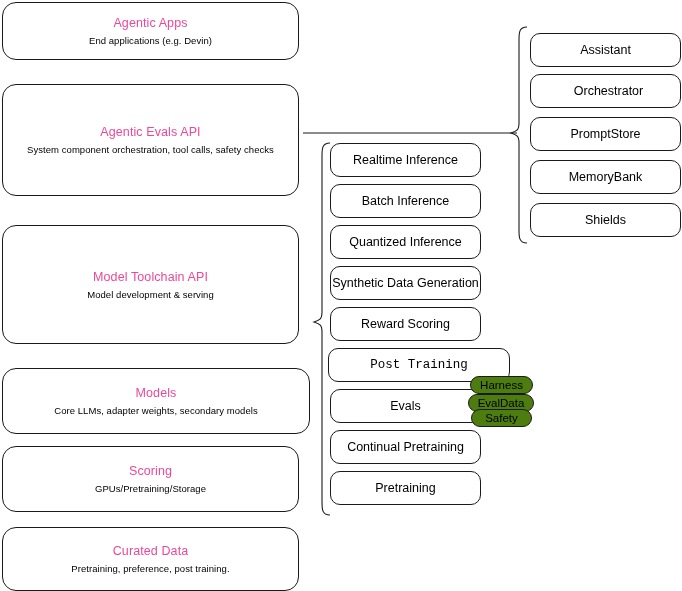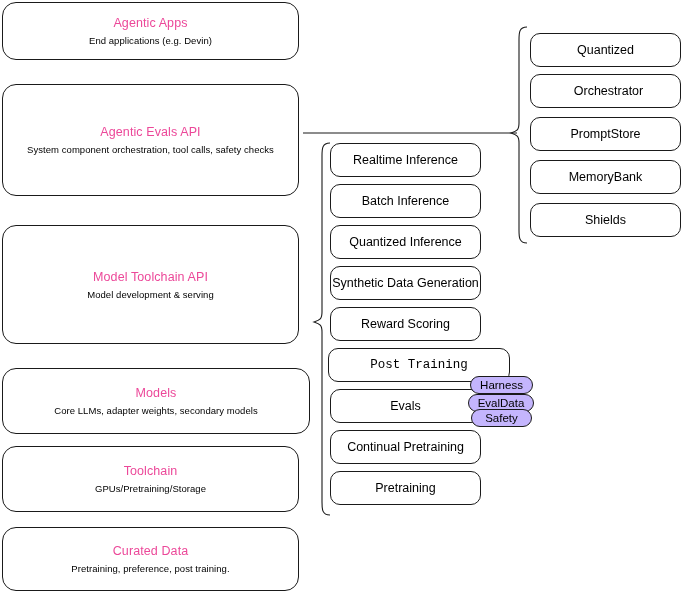--- a/index.html
+++ b/index.html
@@ -55,21 +55,21 @@
   .item-label {
     font-size: 12.5px;
     line-height: 15px;
   }
   
   .tag {
     position: absolute;
     box-sizing: border-box;
     border: 1px solid #1a1a1a;
     border-radius: 11px;
-    background: #c4b5fd;
+    background: #4d7c0f;
     display: flex;
     align-items: center;
     justify-content: center;
     height: 18px;
     font-size: 11.5px;
     line-height: 13px;
   }
   svg.overlay {
     position: absolute;
     left: 0;
@@ -103,21 +103,21 @@
     <div class="layer-title">Model Toolchain API</div>
     <div class="layer-sub">Model development &amp; serving</div>
   </div>
 
   <div class="box layer-box" style="left:2px; top:368px; width:308px; height:66px;">
     <div class="layer-title">Models</div>
     <div class="layer-sub">Core LLMs, adapter weights, secondary models</div>
   </div>
 
   <div class="box layer-box" style="left:2px; top:446px; width:297px; height:66px;">
-    <div class="layer-title">Toolchain</div>
+    <div class="layer-title">Scoring</div>
     <div class="layer-sub">GPUs/Pretraining/Storage</div>
   </div>
 
   <div class="box layer-box" style="left:2px; top:527px; width:297px; height:64px;">
     <div class="layer-title">Curated Data</div>
     <div class="layer-sub">Pretraining, preference, post training.</div>
   </div>
 
   <div class="box item-box" style="left:330px; top:143px; width:151px;">
     <div class="item-label">Realtime Inference</div>
@@ -151,21 +151,21 @@
     <span>Harness</span>
   </div>
   <div class="tag" style="left:468px; top:394px; width:66px;">
     <span>EvalData</span>
   </div>
   <div class="tag" style="left:471px; top:409px; width:61px;">
     <span>Safety</span>
   </div>
 
   <div class="box item-box" style="left:530px; top:33px; width:151px;">
-    <div class="item-label">Quantized</div>
+    <div class="item-label">Assistant</div>
   </div>
   <div class="box item-box" style="left:530px; top:74px; width:151px;padding-left:6px;">
     <div class="item-label">Orchestrator</div>
   </div>
   <div class="box item-box" style="left:530px; top:117px; width:151px;">
     <div class="item-label">PromptStore</div>
   </div>
   <div class="box item-box" style="left:530px; top:160px; width:151px;">
     <div class="item-label">MemoryBank</div>
   </div>

